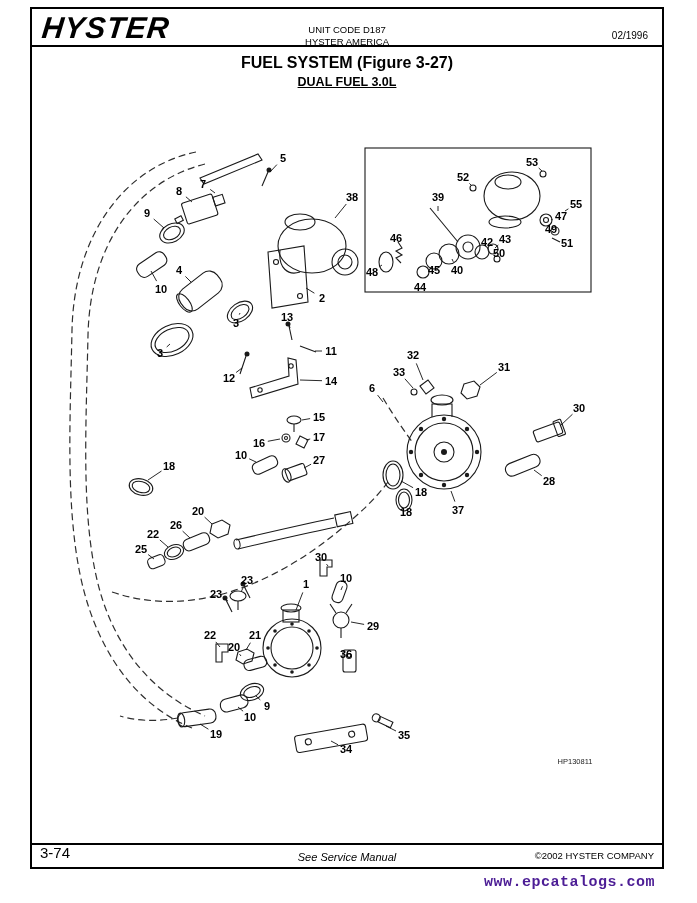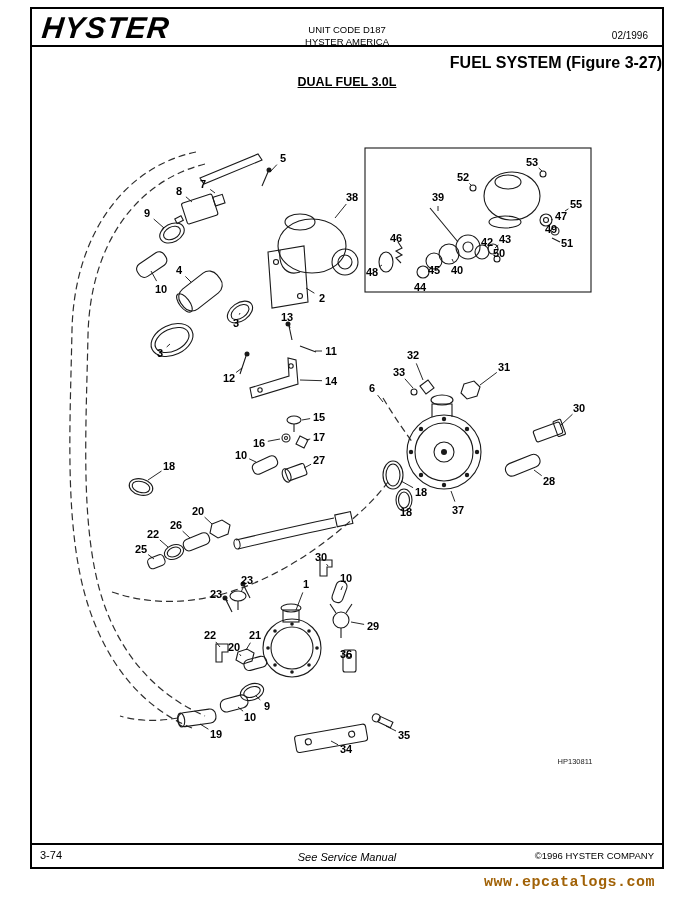--- a/index.html
+++ b/index.html
@@ -6,26 +6,26 @@
   .canvas{position:relative;width:697px;height:903px;background:#ffffff;
           font-family:"Liberation Sans",sans-serif;color:#000;overflow:hidden;}
   .page-border{position:absolute;left:30px;top:7px;width:634px;height:862px;
                border:2px solid #000;box-sizing:border-box;}
   .logo{position:absolute;left:10px;top:2px;font-size:30px;font-weight:bold;
         font-style:italic;letter-spacing:1px;transform:skewX(-6deg);}
   .unit-code{position:absolute;left:0;right:0;top:15px;text-align:center;
              font-size:9.5px;line-height:1.3;}
   .date{position:absolute;right:14px;top:21px;font-size:10px;}
   .hr-top{position:absolute;left:0;right:0;top:36px;border-top:2px solid #000;}
-  .title{position:absolute;left:0;right:0;top:45px;text-align:right;
+  .title{position:absolute;left:0;right:0;top:45px;text-align:center;
          font-size:16px;font-weight:bold;}
   .subtitle{position:absolute;left:0;right:0;top:66px;text-align:center;
             font-size:12.5px;font-weight:bold;text-decoration:underline;}
   .hr-bottom{position:absolute;left:0;right:0;bottom:22px;border-top:2px solid #000;}
-  .page-num{position:absolute;left:8px;bottom:6px;font-size:11px;}
+  .page-num{position:absolute;left:8px;bottom:6px;font-size:15px;}
   .service-note{position:absolute;left:0;right:0;bottom:2px;text-align:center;
                 font-size:11px;font-style:italic;line-height:1.25;}
   .copyright{position:absolute;right:8px;bottom:6px;font-size:9.5px;}
   svg.diagram{position:absolute;left:0;top:0;width:697px;height:903px;}
   .part{fill:none;stroke:#1a1a1a;stroke-width:1.1;}
   .dot{fill:#1a1a1a;stroke:none;}
   .hose{fill:none;stroke:#2e2e2e;stroke-width:1.2;stroke-dasharray:7 4;}
   .leader{stroke:#111;stroke-width:0.9;}
   .callout{font-family:"Liberation Sans",sans-serif;font-size:11px;font-weight:bold;
            text-anchor:middle;dominant-baseline:central;fill:#000;}
@@ -381,17 +381,17 @@
     <div class="hr-top"></div>
 
     <div class="title">FUEL SYSTEM (Figure 3-27)</div>
     <div class="subtitle">DUAL FUEL 3.0L</div>
 
     <div class="hr-bottom"></div>
     <div class="page-num">3-74</div>
     <div class="service-note">
       <div>See Service Manual</div>
     </div>
-    <div class="copyright">©1996 HYSTER COMPANY</div>
+    <div class="copyright">©2002 HYSTER COMPANY</div>
   </div>
 
-  <div class="watermark" style="color: #a16207;">www.epcatalogs.com</div>
+  <div class="watermark" style="color: #4c1d95;">www.epcatalogs.com</div>
 </div>
 
 </body></html>

